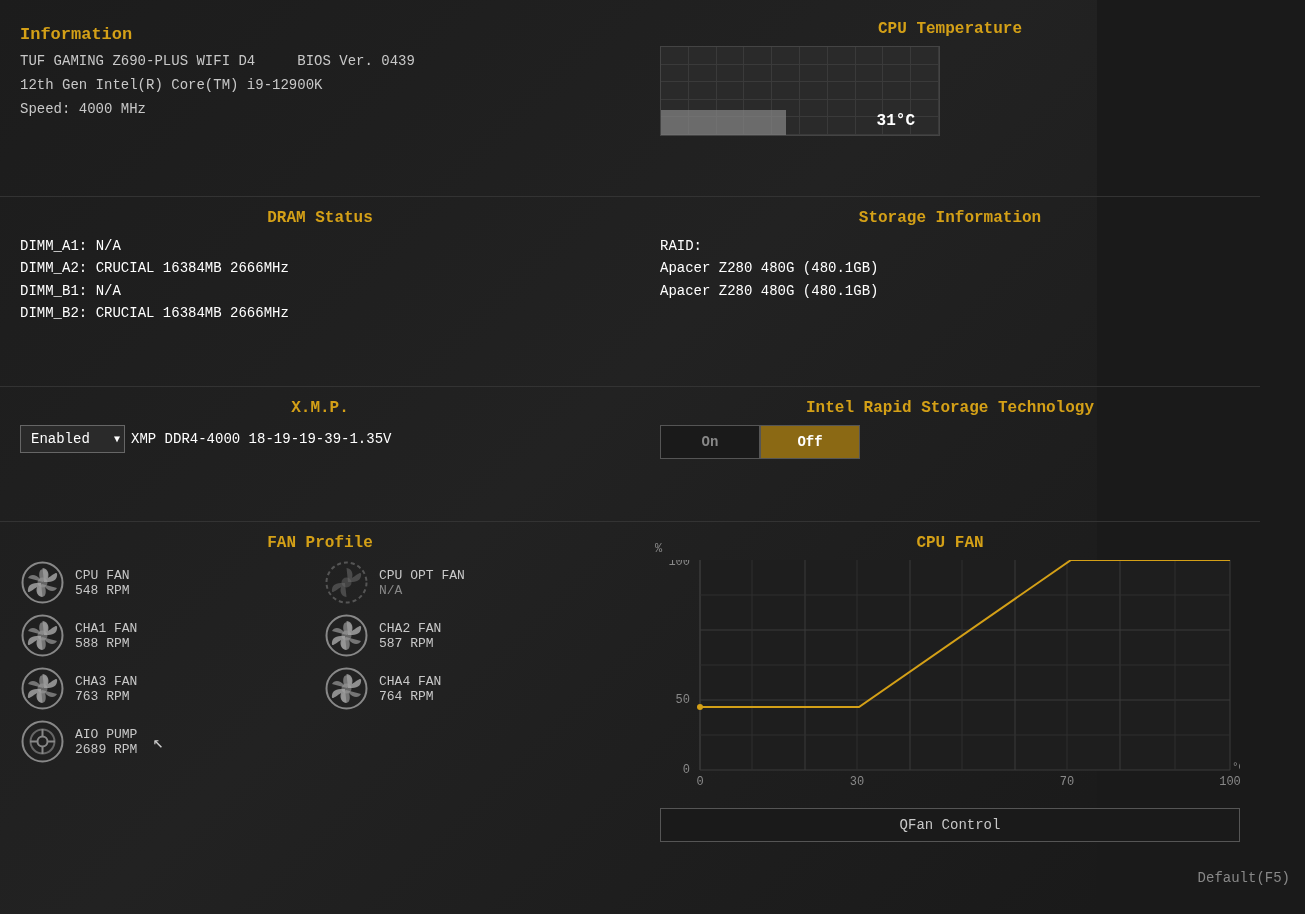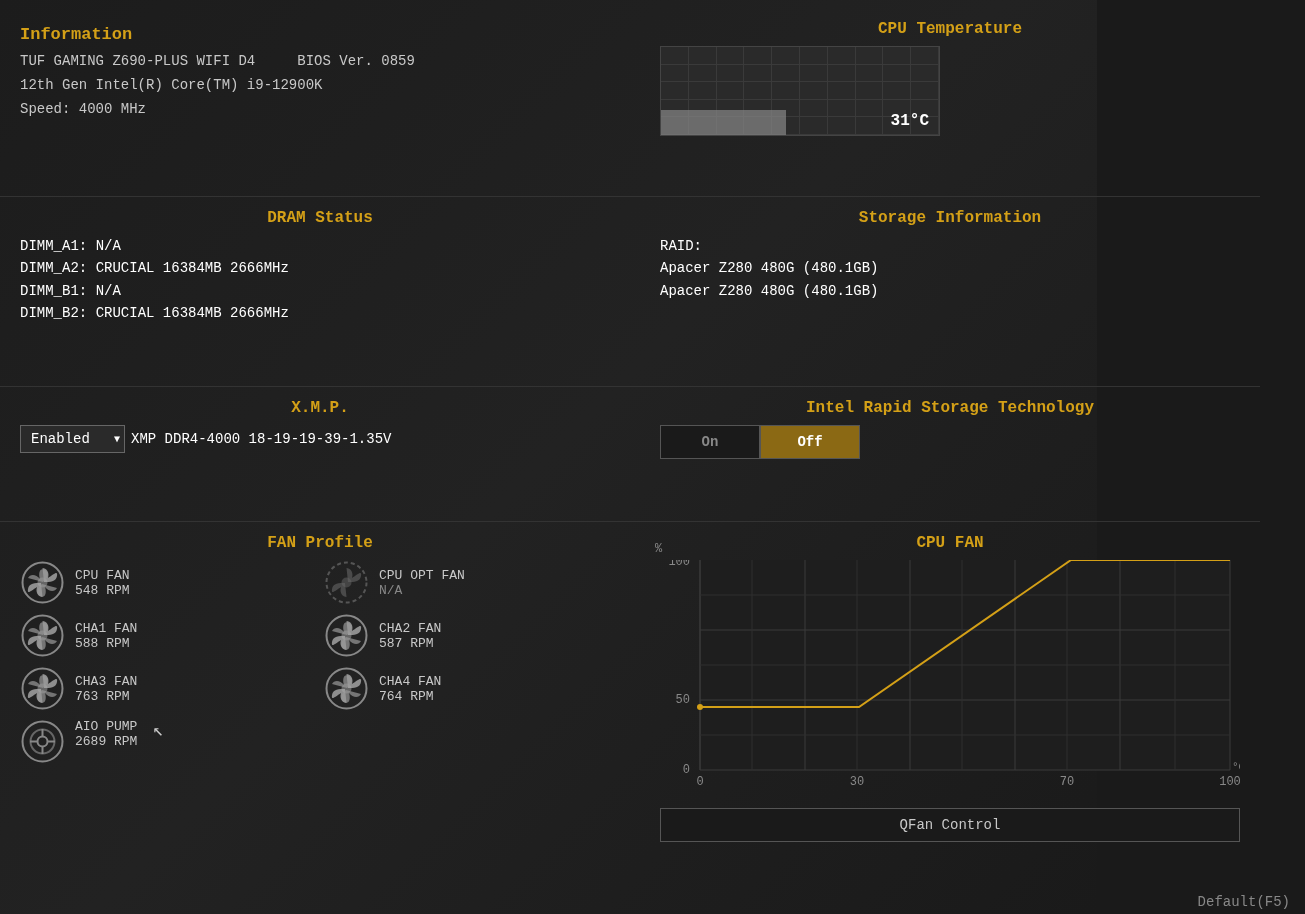--- a/index.html
+++ b/index.html
@@ -87,21 +87,21 @@
     }
 
     .chart-cell {
       border-right: 1px solid #3a3a3a;
       border-bottom: 1px solid #3a3a3a;
     }
 
     .temp-display {
       position: absolute;
       bottom: 5px;
-      right: 10px;
+      right: 24px;
       color: #ffffff;
       font-size: 16px;
       font-weight: bold;
     }
 
     .temp-bar {
       position: absolute;
       bottom: 0;
       left: 0;
       height: 25px;
@@ -286,21 +286,21 @@
       color: #c8c8c8;
       font-family: 'Courier New', monospace;
       font-size: 14px;
       cursor: pointer;
       text-align: center;
     }
 
     
     .default-f5 {
       position: absolute;
-      bottom: 4px;
+      bottom: 28px;
       right: 15px;
       color: #888;
       font-size: 14px;
     }
 
     
     .info-title {
       color: #d4a017;
       font-size: 17px;
       font-weight: bold;
@@ -309,35 +309,36 @@
 
     .info-line {
       color: #c8c8c8;
       font-size: 14px;
       line-height: 1.7;
     }
 
     
     .aio-item {
       display: flex;
+      align-items: center;
       gap: 10px;
       margin-top: 8px;
     }
   </style>
 </head>
 <body>
 
 <div class="main-container">
 
   <div class="top-left left-col">
     <div class="info-title">Information</div>
     <div class="info-line">
       <span>TUF GAMING Z690-PLUS WIFI D4</span>
       &nbsp;&nbsp;&nbsp;
-      <span>BIOS Ver. 0859</span>
+      <span>BIOS Ver. 0439</span>
     </div>
     <div class="info-line">12th Gen Intel(R) Core(TM) i9-12900K</div>
     <div class="info-line">Speed: 4000 MHz</div>
   </div>
 
   <div class="top-right right-col">
     <div class="cpu-temp-section">
       <div class="section-title">CPU Temperature</div>
       <div class="cpu-temp-chart">
         <div class="cpu-temp-chart-grid">

